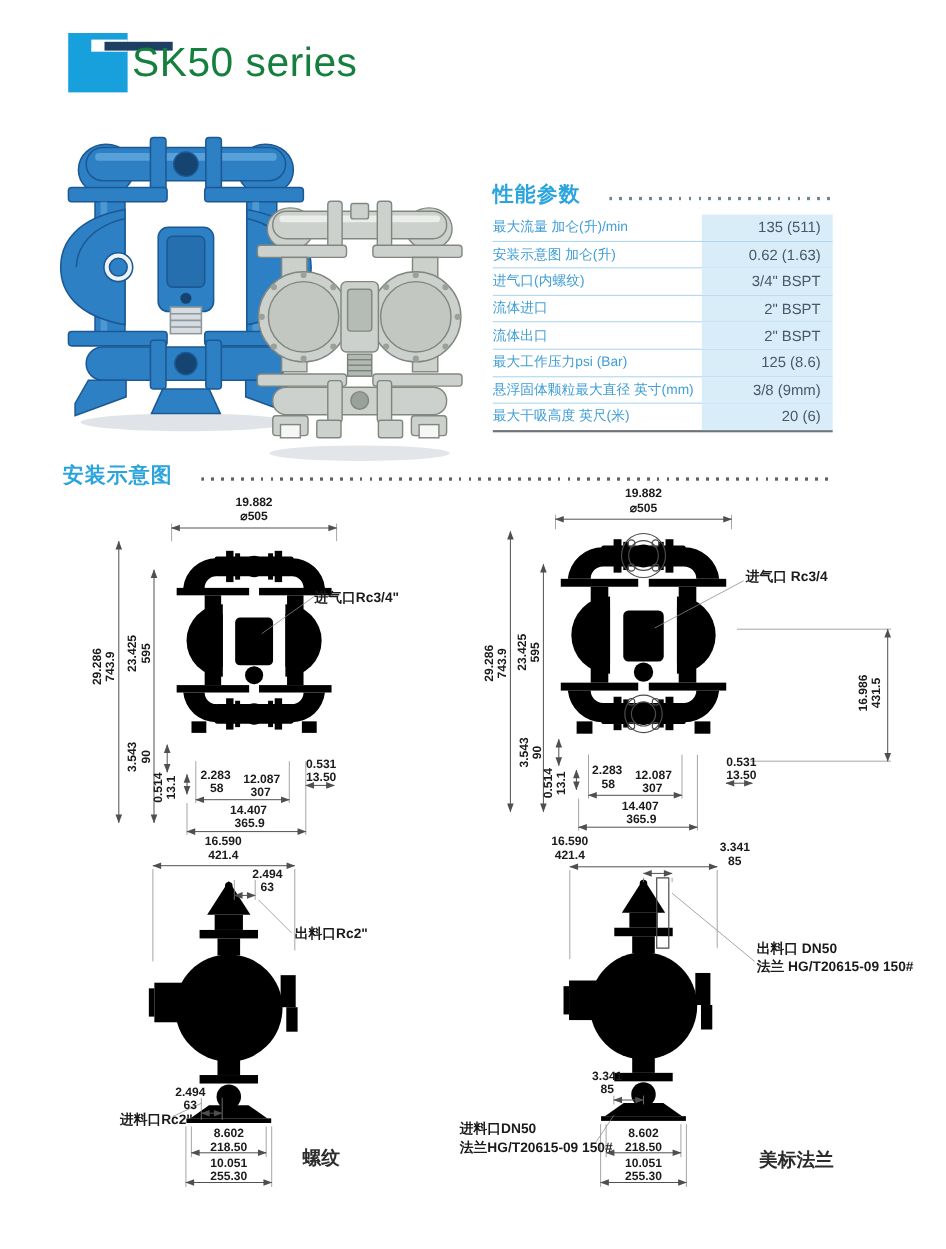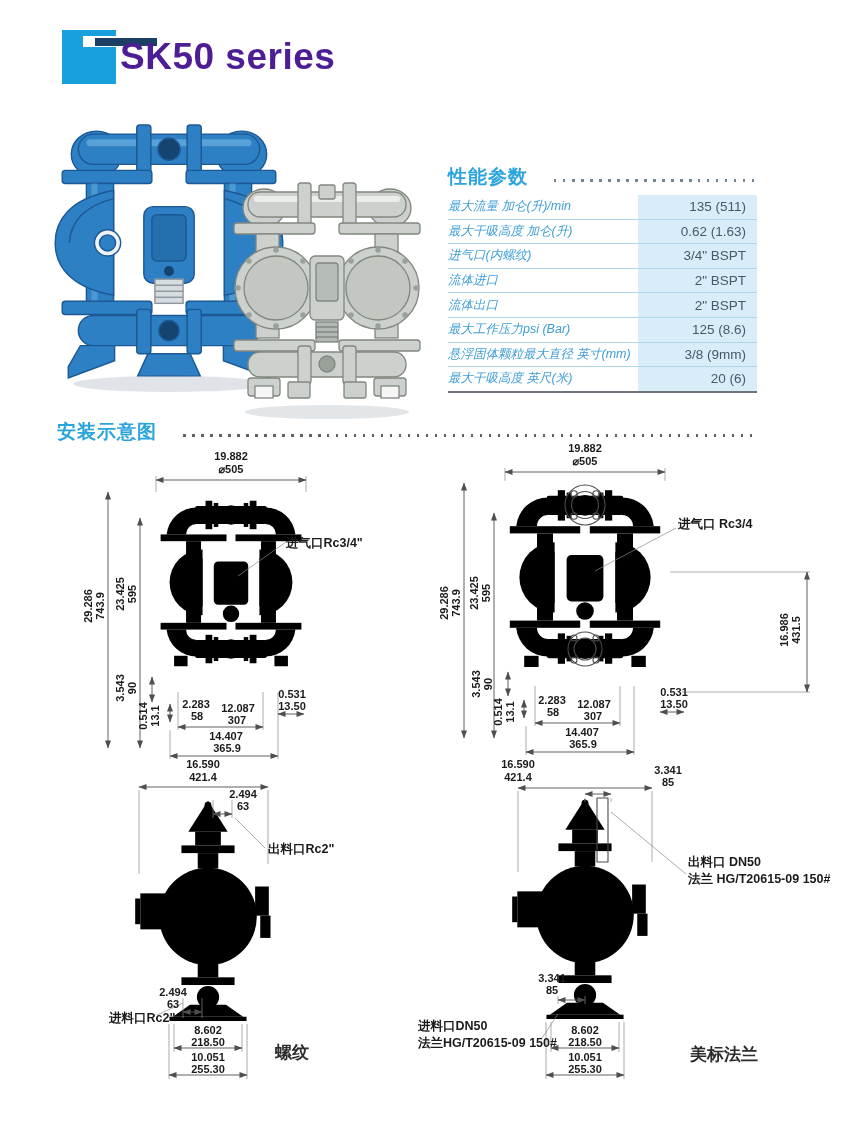--- a/index.html
+++ b/index.html
@@ -13,36 +13,36 @@
   }
   html,body{margin:0;padding:0;background:#ffffff;}
   #page{position:relative;width:860px;height:1135px;background:#ffffff;overflow:hidden;
         font-family:"Liberation Sans",sans-serif;}
   .abs{position:absolute;}
 
   
   .logo{left:62px;top:30px;width:54px;height:54px;background:#17a0dc;}
   .logo-notch{position:absolute;left:21px;top:6px;width:33px;height:11px;background:#ffffff;}
   .logo-dash{position:absolute;left:33px;top:8px;width:62px;height:8px;background:#1d3f63;}
-  .title{left:120px;top:36px;font-size:37px;letter-spacing:.5px;color:#4c1d95;font-weight:700;}
+  .title{left:120px;top:36px;font-size:37px;letter-spacing:.5px;color:#15803d;font-weight:400;}
   .subtitle{left:121px;top:86px;font-size:22px;color:#3e4750;font-weight:400;margin-top:45px;}
 
   
   .sec-head{display:flex;align-items:center;gap:26px;color:var(--accent);
             font-size:19px;font-weight:700;letter-spacing:1px;}
   .leader{flex:1;height:3px;margin-top:7px;
           background-image:repeating-linear-gradient(90deg,#6f8694 0 2.5px,transparent 2.5px 9px);}
   .leader.dark{background-image:repeating-linear-gradient(90deg,#616161 0 2.5px,transparent 2.5px 9px);}
 
   
   .spec{left:448px;top:164px;width:309px;}
   .spec-rows{margin-top:5px;border-bottom:2px solid #6e7479;}
   .spec-row{display:flex;height:23.6px;align-items:center;border-bottom:1px solid var(--rowline);}
   .spec-row:last-child{border-bottom:none;}
-  .spec-label{width:190px;color:var(--labelblue);font-size:12.5px;white-space:nowrap;overflow:hidden;font-style:italic;}
+  .spec-label{width:190px;color:var(--labelblue);font-size:12.5px;white-space:nowrap;overflow:hidden;}
   .spec-value{flex:1;height:100%;background:var(--valbg);display:flex;align-items:center;
               justify-content:flex-end;padding-right:11px;box-sizing:border-box;
               color:var(--valtext);font-size:13.5px;}
 
   .install-head{left:57px;top:419px;width:702px;}
 
   
   .draw .art path,.draw .art rect,.draw .art circle,.draw .art line,.draw .art polygon{
      fill:none;stroke:var(--line);stroke-width:1.1;stroke-linejoin:round;stroke-linecap:round;}
   .draw .dimline{fill:none;stroke:#4f4f4f;stroke-width:0.9;}
@@ -277,21 +277,21 @@
     <div class="sec-head">
       <span>性能参数</span>
       <span class="leader"></span>
     </div>
     <div class="spec-rows">
       <div class="spec-row">
         <div class="spec-label">最大流量 加仑(升)/min</div>
         <div class="spec-value">135 (511)</div>
       </div>
       <div class="spec-row">
-        <div class="spec-label">最大干吸高度 加仑(升)</div>
+        <div class="spec-label">安装示意图 加仑(升)</div>
         <div class="spec-value">0.62 (1.63)</div>
       </div>
       <div class="spec-row">
         <div class="spec-label">进气口(内螺纹)</div>
         <div class="spec-value">3/4" BSPT</div>
       </div>
       <div class="spec-row">
         <div class="spec-label">流体进口</div>
         <div class="spec-value">2" BSPT</div>
       </div>

